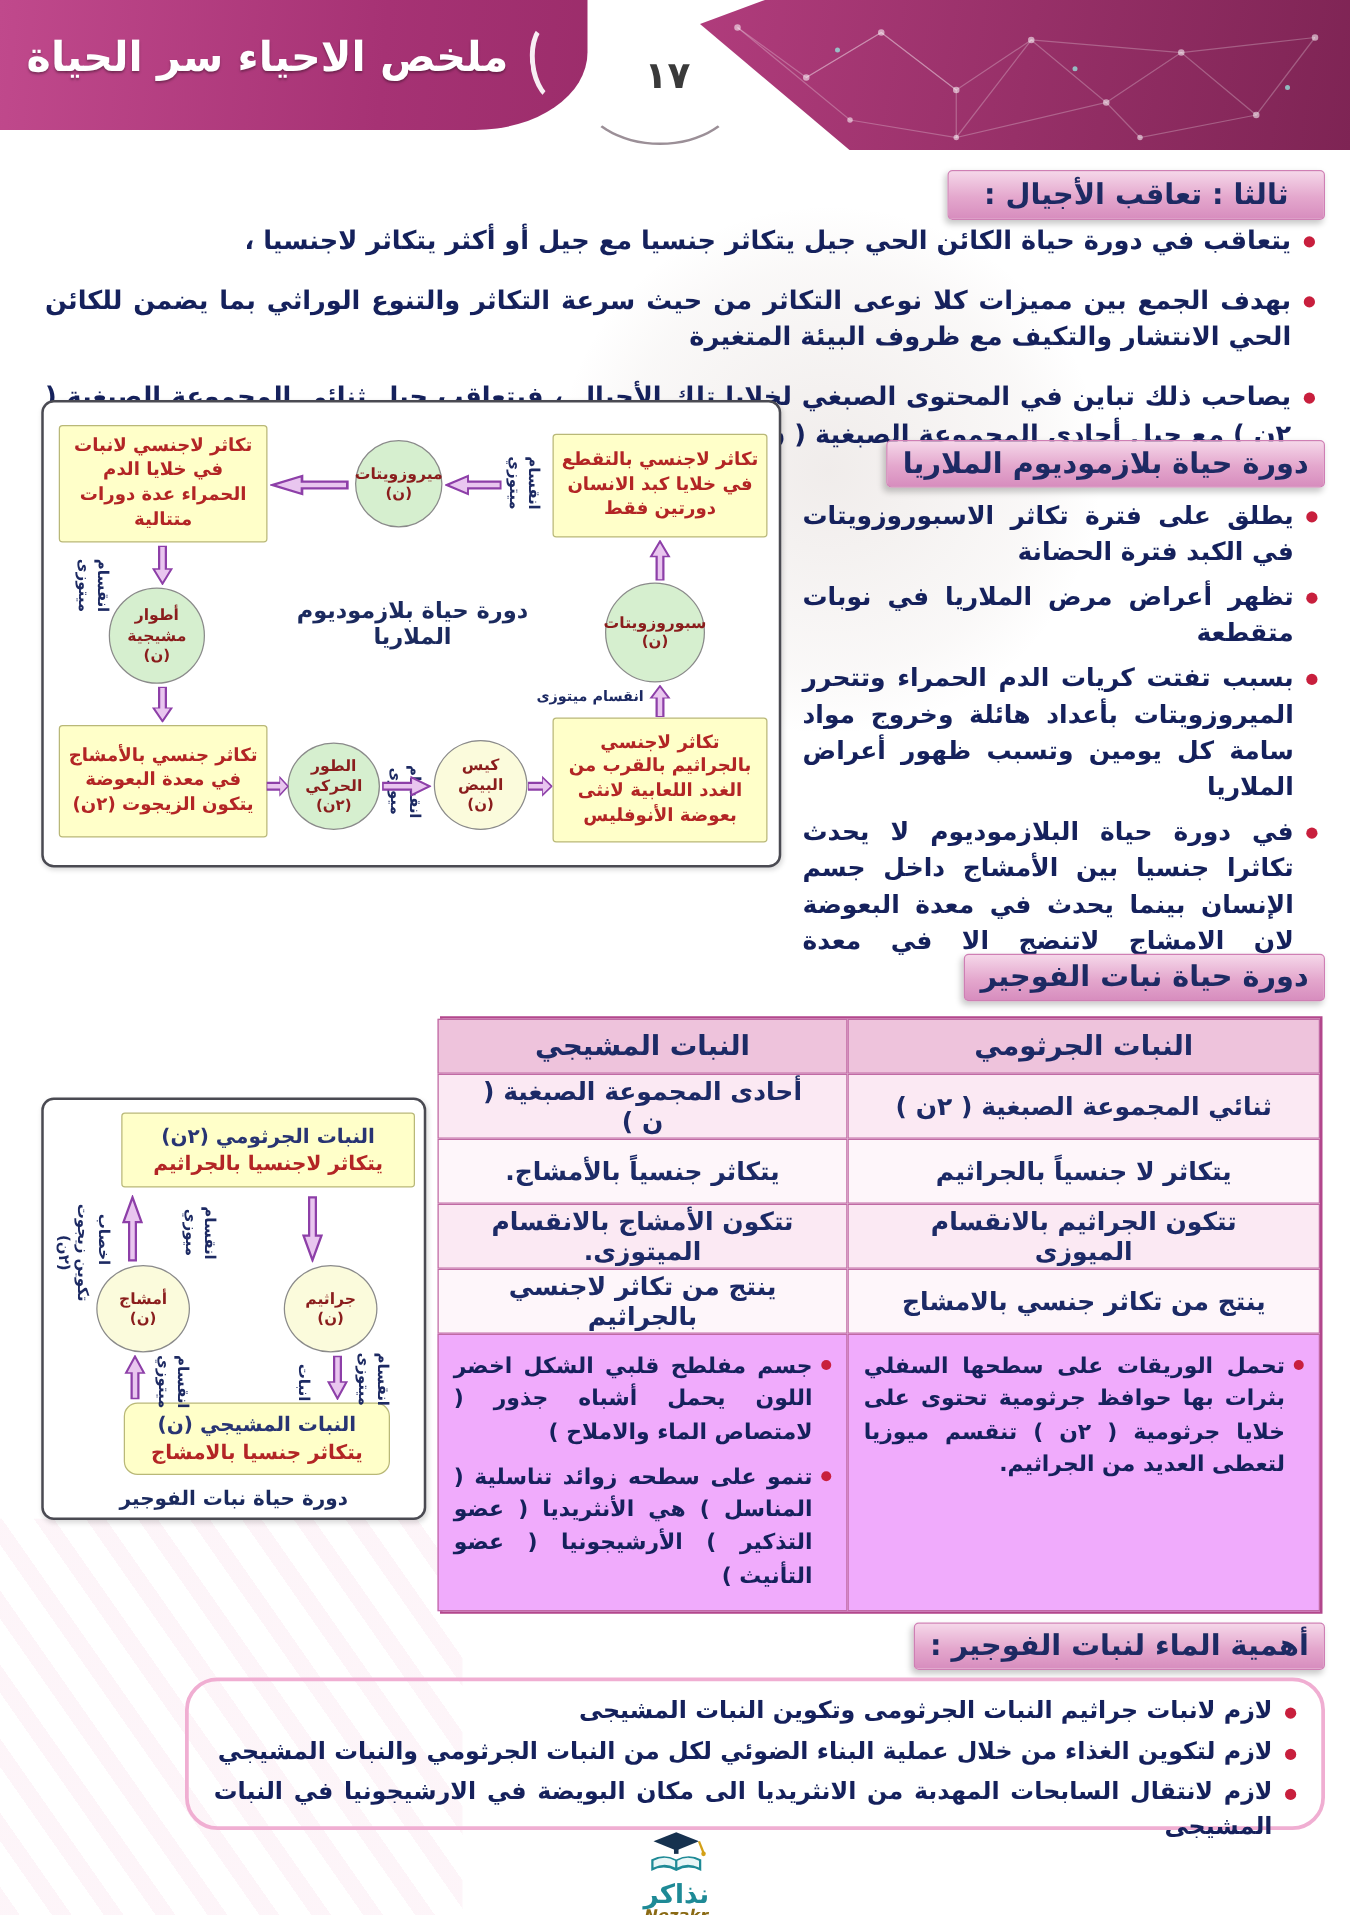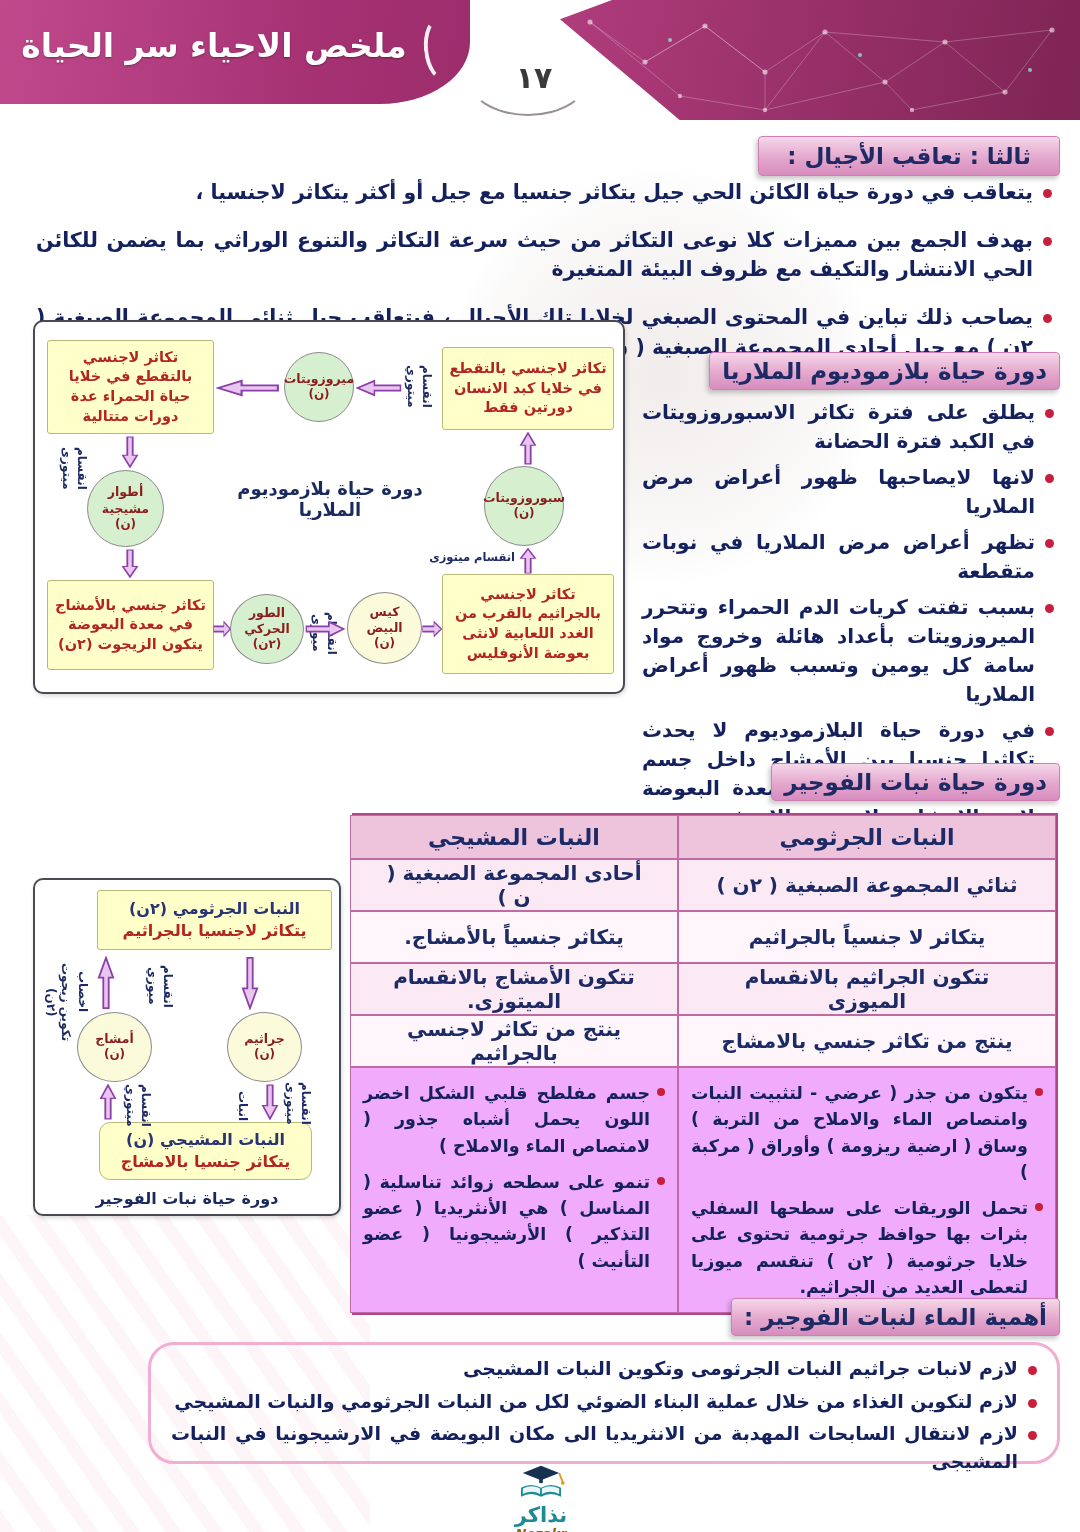--- a/index.html
+++ b/index.html
@@ -23,21 +23,21 @@
   .crescent { position:absolute; left:424px; top:16px; width:38px; height:66px;
     border:4px solid rgba(255,255,255,.92); border-top-color:transparent;
     border-right-color:transparent; border-bottom-color:transparent;
     border-radius:50%; transform:rotate(-6deg); }
   .banner-right { position:absolute; left:560px; top:0; width:520px; height:120px;
     background:linear-gradient(100deg,#b03c7c,#7e2454);
     clip-path:polygon(10% 0, 100% 0, 100% 100%, 23% 100%, 0 16%); }
   .net { position:absolute; inset:0; width:100%; height:100%; }
   .arc { position:absolute; left:466px; top:36px; width:124px; height:80px;
     border:2px solid transparent; border-bottom-color:#9b8f97; border-radius:50%; }
-  .page-num { position:absolute; left:498px; top:60px; width:72px; text-align:center;
+  .page-num { position:absolute; left:498px; top:43px; width:72px; text-align:center;
     font-size:30px; font-weight:600; color:#3a3a3a; }
   
   .sec-head { position:absolute; display:flex; align-items:center; justify-content:center;
     background:linear-gradient(180deg,#f5d7e9 0%,#e4a7cd 55%,#d78dbe 100%);
     color:#1d2a63; font-weight:700; font-size:23px; border-radius:4px;
     border:1px solid #cf7fb4; box-shadow:-2px 3px 5px rgba(0,0,0,.22); padding:0 12px; }
   
   .bullets { position:absolute; display:flex; flex-direction:column; }
   .bullet { display:flex; align-items:flex-start; }
   .bdot { flex:0 0 auto; width:9px; height:9px; border-radius:50%; background:#c81f3d;
@@ -158,21 +158,21 @@
 
     <div class="gcircle" style="left:249px; top:30px; width:70px; height:70px;">
       <span>ميروزويتات</span>
       <span class="pl">(ن)</span>
     </div>
 
     <svg class="arrow" style="left:181px; top:57px;" width="64" height="18" viewBox="0 0 60 20" preserveAspectRatio="none">
       <polygon points="58,7 24,7 24,2 2,10 24,18 24,13 58,13" fill="#e9c6ef" stroke="#8d3fa8" stroke-width="2"></polygon>
     </svg>
 
-    <div class="ybox" style="left:12px; top:18px; width:167px; height:94px;">تكاثر لاجنسي بالتقطع في خلايا حياة الحمراء عدة دورات متتالية</div>
+    <div class="ybox" style="left:12px; top:18px; width:167px; height:94px;">تكاثر لاجنسي لانبات في خلايا الدم الحمراء عدة دورات متتالية</div>
 
     <div class="vlabel" style="left:24px; top:116px; height:60px;">انقسام ميتوزى</div>
 
     <svg class="arrow" style="left:86px; top:114px;" width="18" height="32" viewBox="0 0 20 60" preserveAspectRatio="none">
       <polygon points="7,2 7,36 2,36 10,58 18,36 13,36 13,2" fill="#e9c6ef" stroke="#8d3fa8" stroke-width="2"></polygon>
     </svg>
 
     <div class="gcircle" style="left:52px; top:148px; width:77px; height:77px;">
       <span>أطوار مشيجية</span>
       <span class="pl">(ن)</span>
@@ -230,24 +230,20 @@
 
   <div class="sec-head" style="right:20px; top:352px; min-width:322px; height:38px;">دورة حياة بلازموديوم الملاريا</div>
 
   <div class="bullets mal" style="right:26px; left:642px; top:398px;">
     <div class="bullet">
       <span class="bdot"></span>
       <span class="btext">يطلق على فترة تكاثر الاسبوروزويتات في الكبد فترة الحضانة</span>
     </div>
     <div class="bullet">
       <span class="bdot"></span>
-      <span class="btext">لانها لايصاحبها ظهور أعراض مرض الملاريا</span>
-    </div>
-    <div class="bullet">
-      <span class="bdot"></span>
       <span class="btext">تظهر أعراض مرض الملاريا في نوبات متقطعة</span>
     </div>
     <div class="bullet">
       <span class="bdot"></span>
       <span class="btext">بسبب تفتت كريات الدم الحمراء وتتحرر الميروزويتات بأعداد هائلة وخروج مواد سامة كل يومين وتسبب ظهور أعراض الملاريا</span>
     </div>
     <div class="bullet">
       <span class="bdot"></span>
       <span class="btext">في دورة حياة البلازموديوم لا يحدث تكاثرا جنسيا بين الأمشاج داخل جسم الإنسان بينما يحدث في معدة البعوضة لان الامشاج لاتنضج الا في معدة البعوضة</span>
     </div>
@@ -265,24 +261,20 @@
     <div class="tc rb">يتكاثر لا جنسياً بالجراثيم</div>
     <div class="tc rb">يتكاثر جنسياً بالأمشاج.</div>
 
     <div class="tc ra">تتكون الجراثيم بالانقسام الميوزى</div>
     <div class="tc ra">تتكون الأمشاج بالانقسام الميتوزى.</div>
 
     <div class="tc rb">ينتج من تكاثر جنسي بالامشاج</div>
     <div class="tc rb">ينتج من تكاثر لاجنسي بالجراثيم</div>
 
     <div class="tc det">
-      <div class="bullet">
-        <span class="bdot sm"></span>
-        <span class="btext">يتكون من جذر ( عرضي - لتثبيت النبات وامتصاص الماء والاملاح من التربة ) وساق ( ارضية ريزومة ) وأوراق ( مركبة )</span>
-      </div>
       <div class="bullet">
         <span class="bdot sm"></span>
         <span class="btext">تحمل الوريقات على سطحها السفلي بثرات بها حوافظ جرثومية تحتوى على خلايا جرثومية ( ٢ن ) تنقسم ميوزيا لتعطى العديد من الجراثيم.</span>
       </div>
     </div>
     <div class="tc det">
       <div class="bullet">
         <span class="bdot sm"></span>
         <span class="btext">جسم مفلطح قلبي الشكل اخضر اللون يحمل أشباه جذور ( لامتصاص الماء والاملاح )</span>
       </div>

